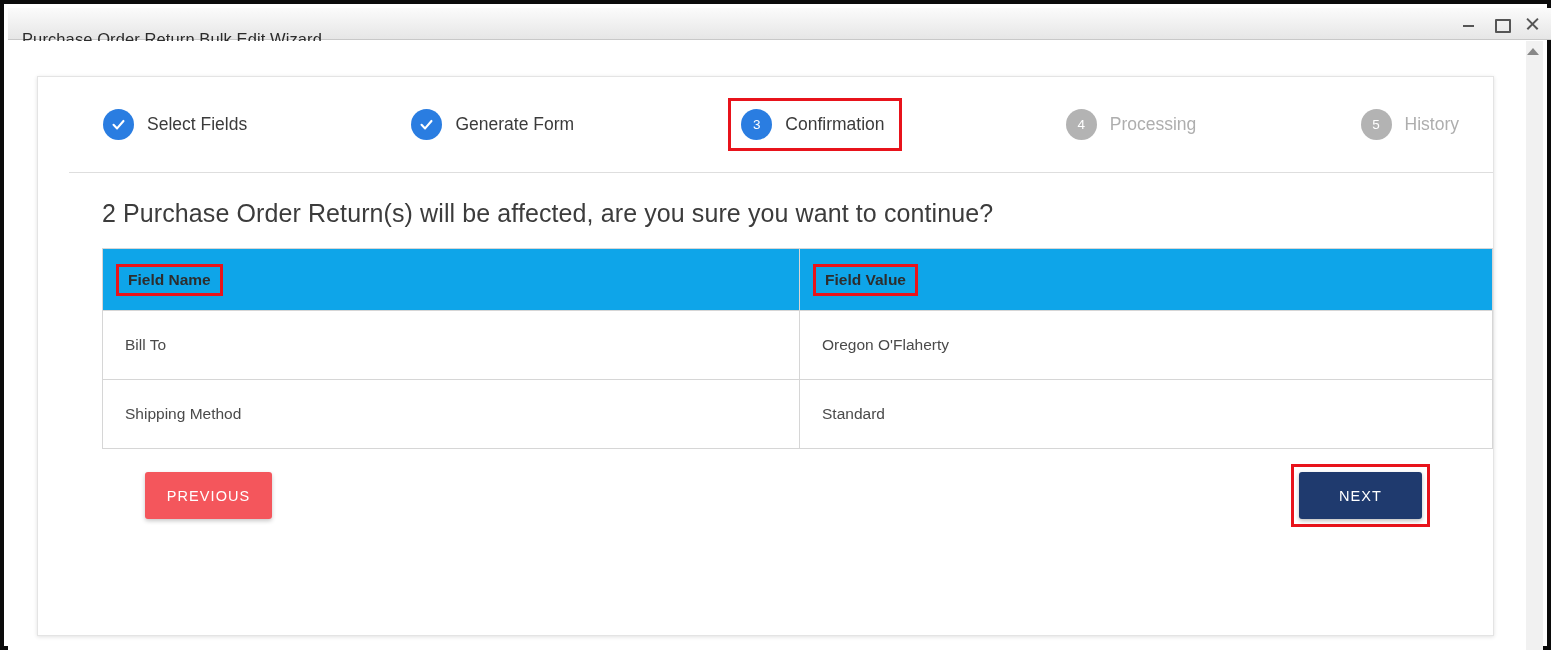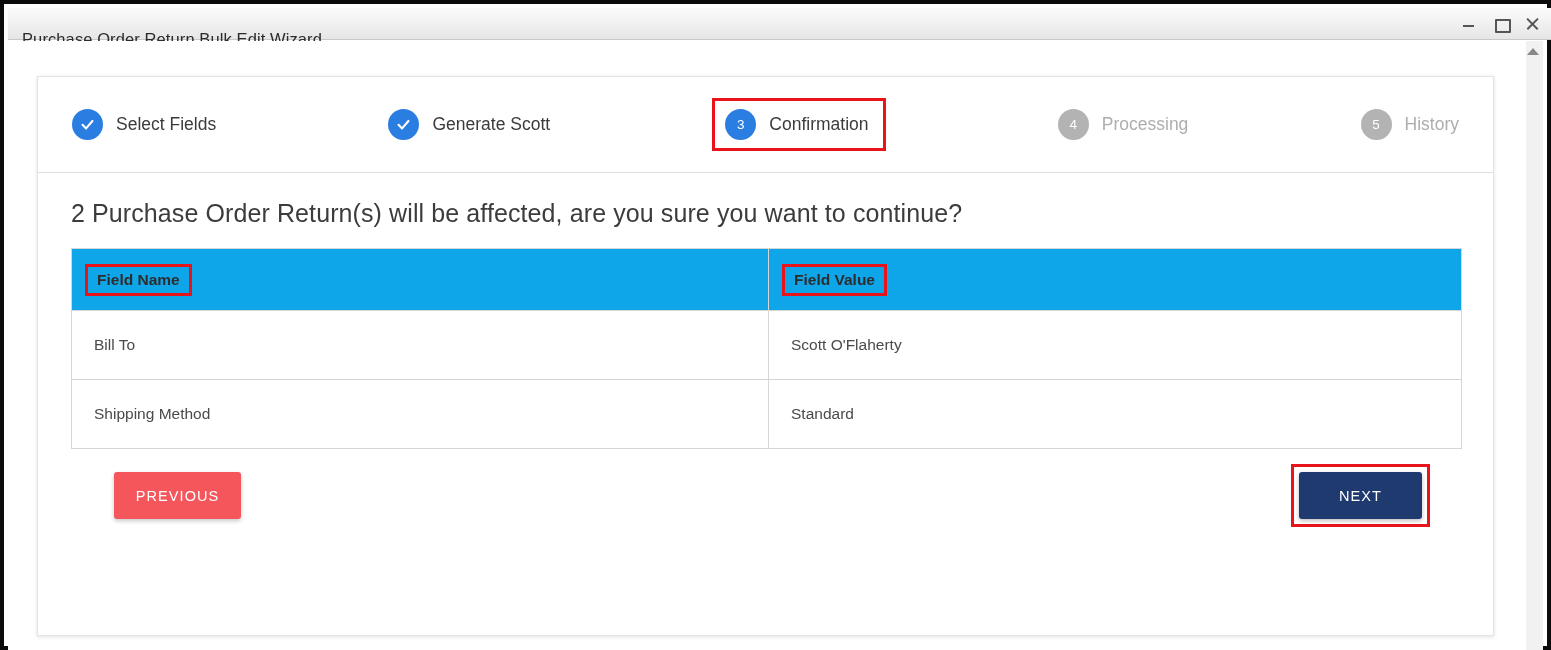--- a/index.html
+++ b/index.html
@@ -77,20 +77,21 @@
     overflow: hidden;
   }
 
   
   .card {
     position: absolute; left: 29px; top: 35px;
     width: 1457px; height: 560px;
     background: #ffffff;
     border: 1px solid #e4e4e4;
     box-shadow: 0 1px 4px rgba(0,0,0,.12);
+    padding-left: 31px;
   }
 
   
   .stepper {
     height: 96px;
     border-bottom: 1px solid #dedede;
     display: flex; align-items: center;
     padding: 0 34px 0 34px;
   }
   .step {
@@ -219,21 +220,21 @@
         </div>
 
         <div class="step-sp"></div>
 
         <div class="step">
           <div class="circle done">
             <svg class="check-svg" viewBox="0 0 24 24" aria-hidden="true">
               <path d="M5 12.5 L10 17.5 L19 7" fill="none" stroke="#ffffff" stroke-width="3" stroke-linecap="round" stroke-linejoin="round"></path>
             </svg>
           </div>
-          <div class="step-label">Generate Scott</div>
+          <div class="step-label">Generate Form</div>
         </div>
 
         <div class="step-sp"></div>
 
         <div class="step highlighted">
           <div class="circle active">3</div>
           <div class="step-label">Confirmation</div>
         </div>
 
         <div class="step-sp"></div>
@@ -267,21 +268,21 @@
                 <span class="th-box">Field Name</span>
               </th>
               <th>
                 <span class="th-box">Field Value</span>
               </th>
             </tr>
           </thead>
           <tbody>
             <tr>
               <td>Bill To</td>
-              <td>Scott O'Flaherty</td>
+              <td>Oregon O'Flaherty</td>
             </tr>
             <tr>
               <td>Shipping Method</td>
               <td>Standard</td>
             </tr>
           </tbody>
         </table>
 
         <div class="footer">
           <button class="btn btn-prev">PREVIOUS</button>

